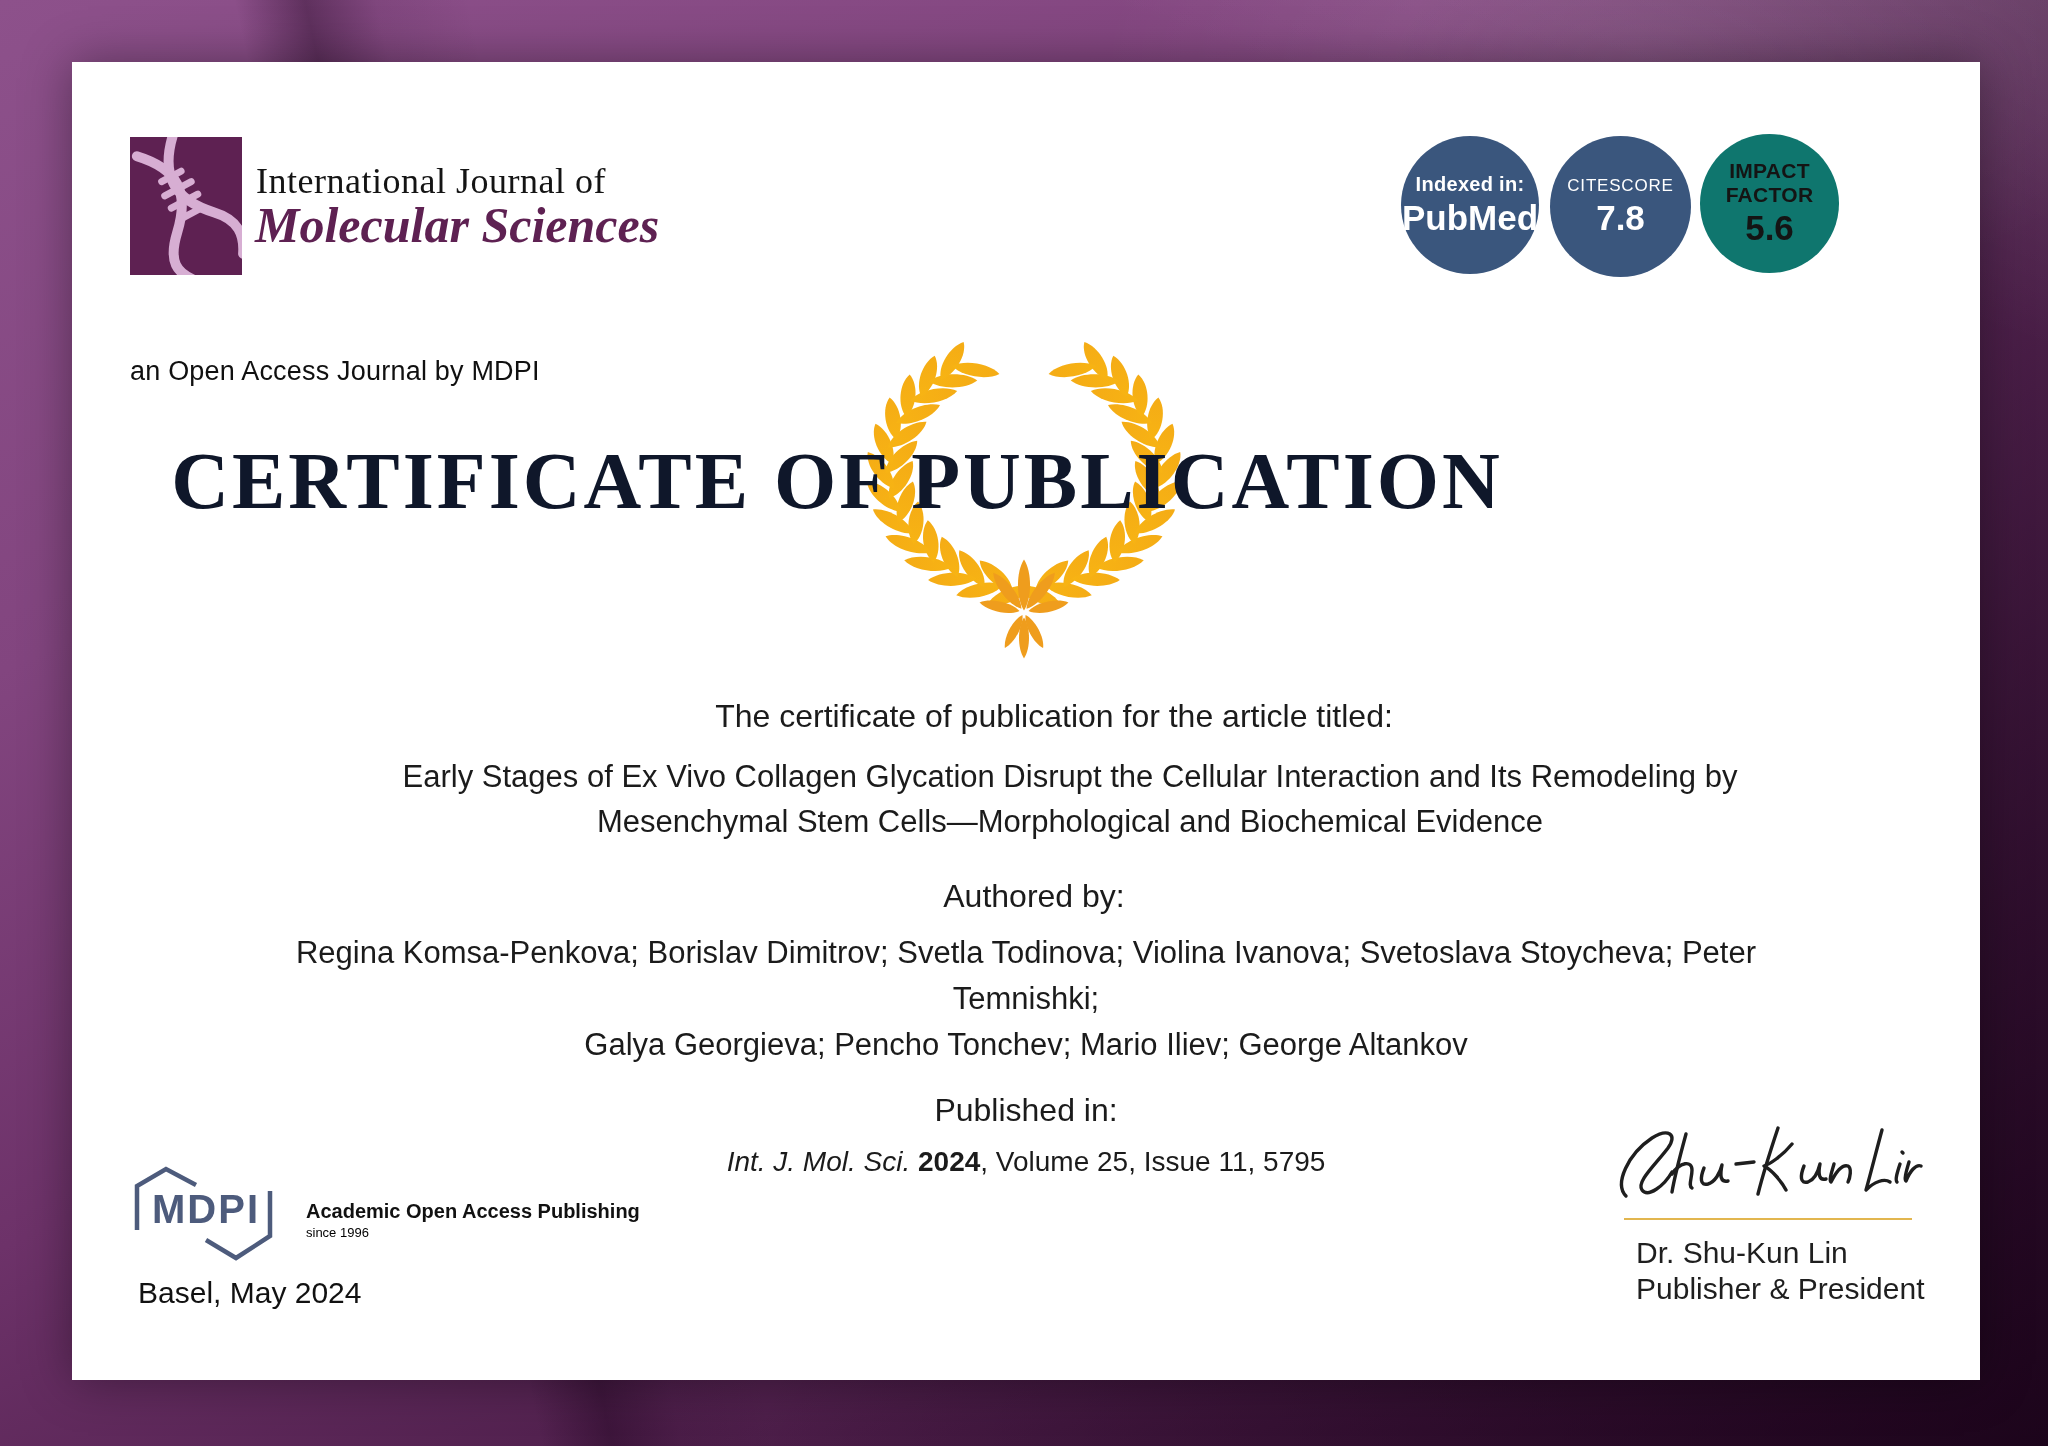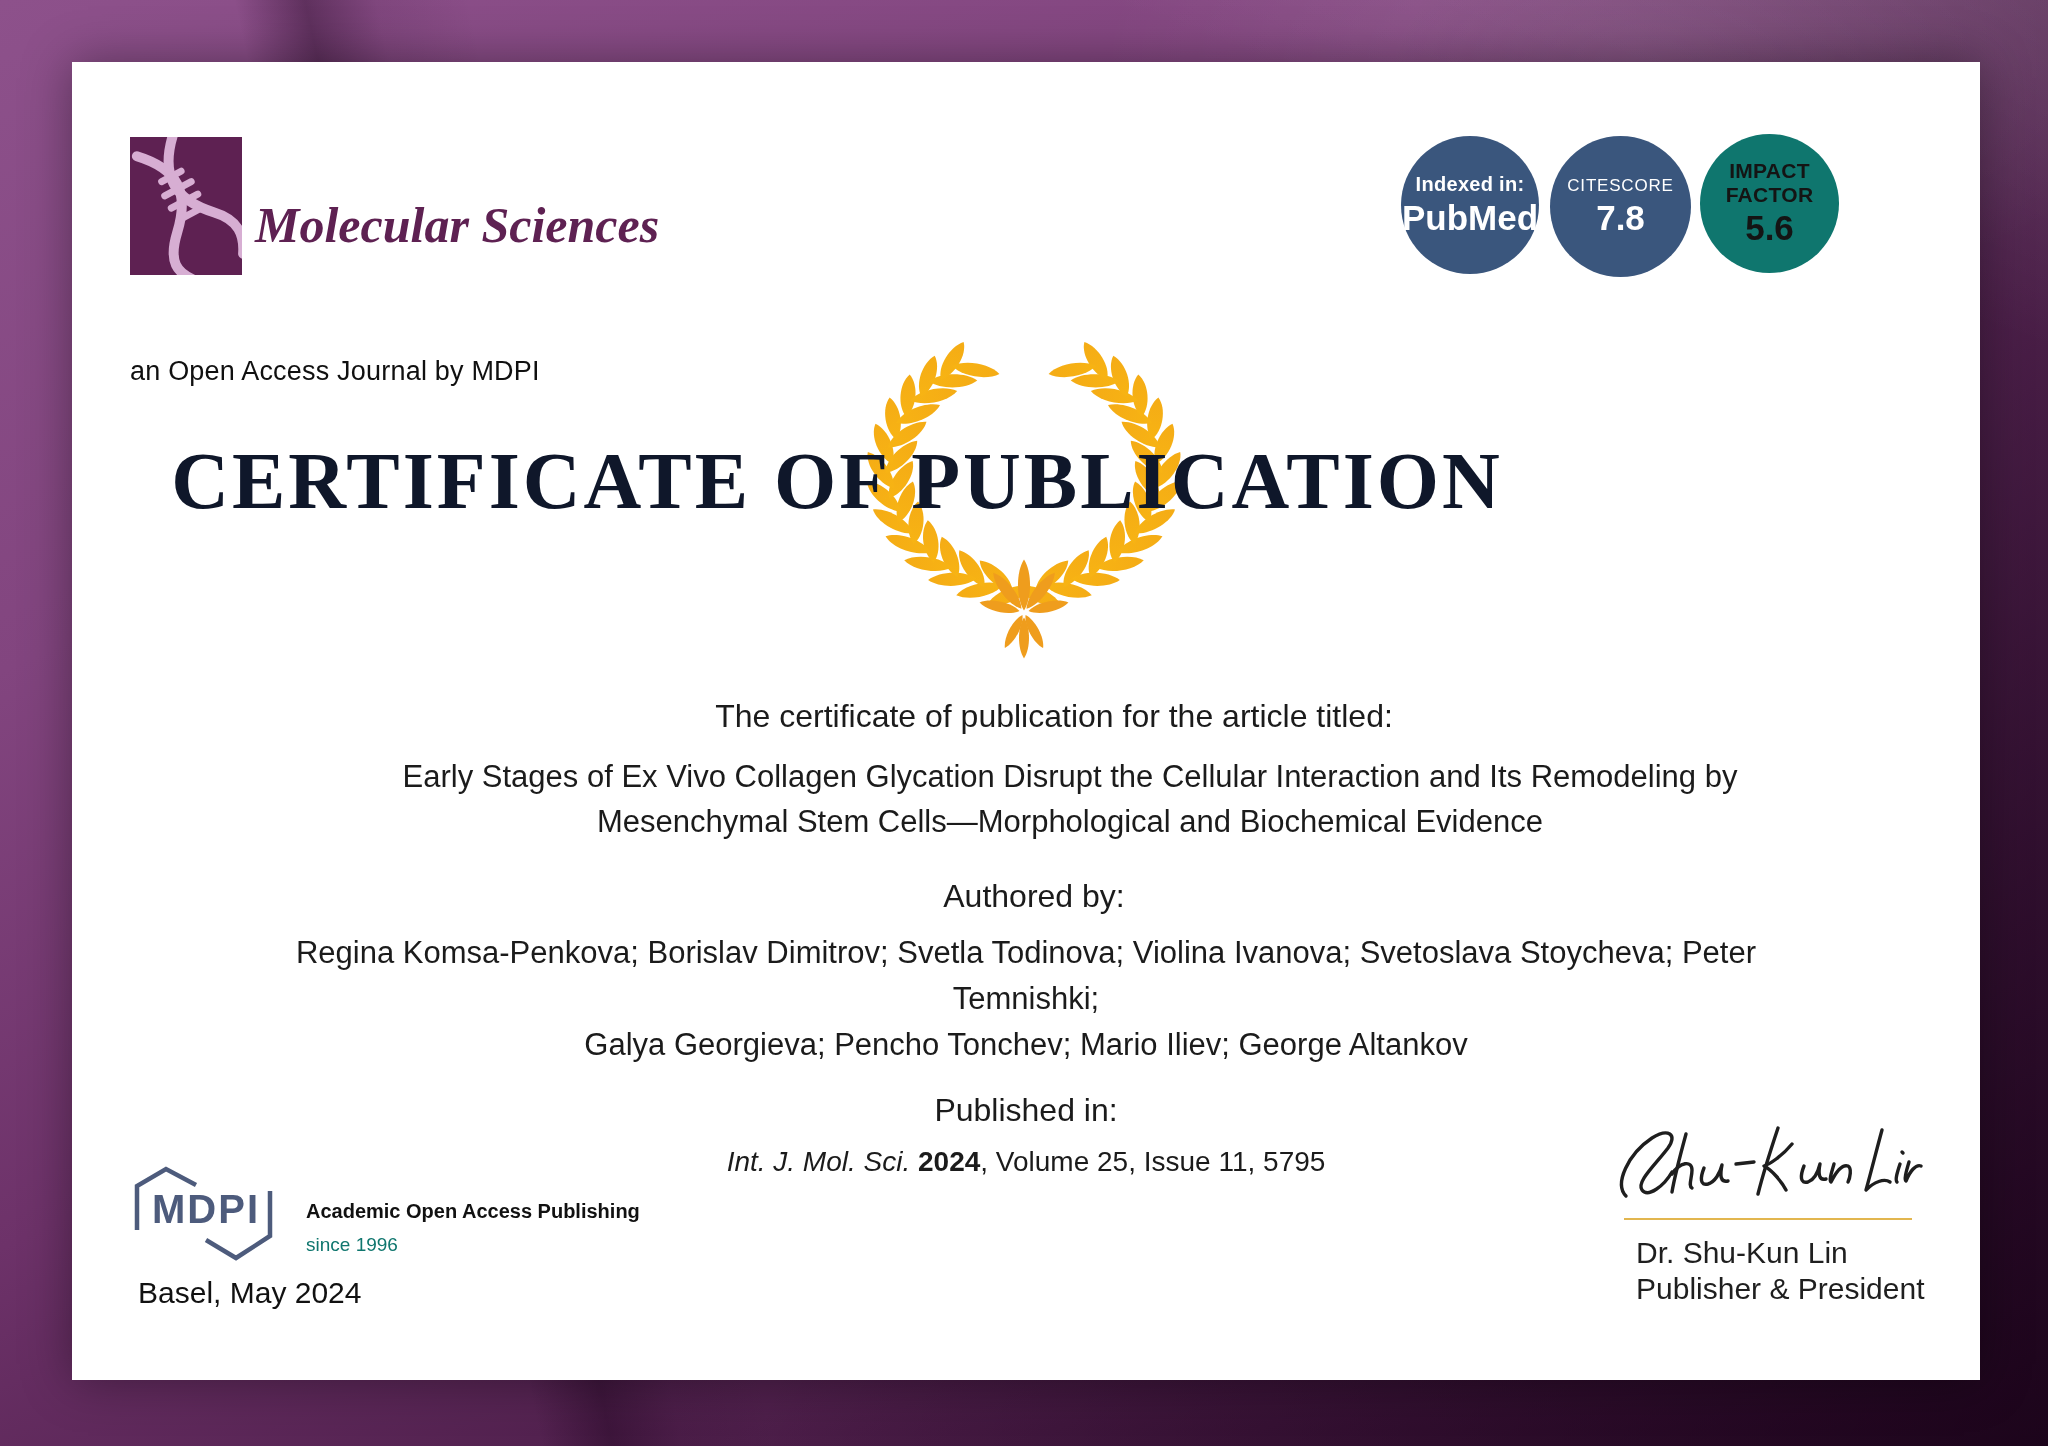--- a/index.html
+++ b/index.html
@@ -52,21 +52,21 @@
   .authored{top:816px;font-size:32px;padding-left:8px;}
   .authors{top:868px;font-size:31px;line-height:46px;}
   .published{top:1030px;font-size:32px;}
   .citation{top:1084px;font-size:28px;}
   .citation .it{font-style:italic;}
   .citation .bd{font-weight:bold;}
 
   
   .mdpi-logo{left:64px;top:1104px;width:140px;height:100px;overflow:visible;}
   .pub1{left:234px;top:1138px;font-size:20px;font-weight:bold;color:#111;}
-  .pub2{left:234px;top:1163px;font-size:19px;color:#0f766e;margin-top:9px;}
+  .pub2{left:234px;top:1163px;font-size:13px;color:#000000;}
   .basel{left:66px;top:1214px;font-size:30px;color:#111;}
 
   .sig-script{left:1540px;top:1056px;width:310px;height:110px;overflow:visible;}
   .sig-line{left:1552px;top:1156px;width:288px;height:2px;background:#e2b64f;}
   .sig-name{left:1564px;top:1174px;font-size:30px;color:#1f1f1f;}
   .sig-role{left:1564px;top:1210px;font-size:30px;color:#1f1f1f;}
 </style>
 </head>
 <body>
 
@@ -77,20 +77,21 @@
       <g transform="rotate(-28 56 69)" stroke="#d7aed3" fill="none" stroke-linecap="round">
         <path d="M36,2 C66,32 66,58 36,88 C14,110 16,124 30,140" stroke-width="10"></path>
         <path d="M78,0 C48,30 48,58 78,88 C96,106 94,122 84,138" stroke-width="10"></path>
         <path d="M46,36 L68,36" stroke-width="7"></path>
         <path d="M42,50 L72,50" stroke-width="7"></path>
         <path d="M42,64 L72,64" stroke-width="7"></path>
         <path d="M46,78 L66,78" stroke-width="7"></path>
       </g>
     </svg>
   </div>
+  <div class="abs jname1">International Journal of</div>
   <div class="abs jname2">Molecular Sciences</div>
   <div class="abs tagline">an Open Access Journal by MDPI</div>
 
   <div class="abs badge badge-blue b1">
     <div class="small">Indexed in:</div>
     <div class="big">PubMed</div>
   </div>
   <div class="abs badge badge-blue b2">
     <div class="tiny">CITESCORE</div>
     <div class="big">7.8</div>

